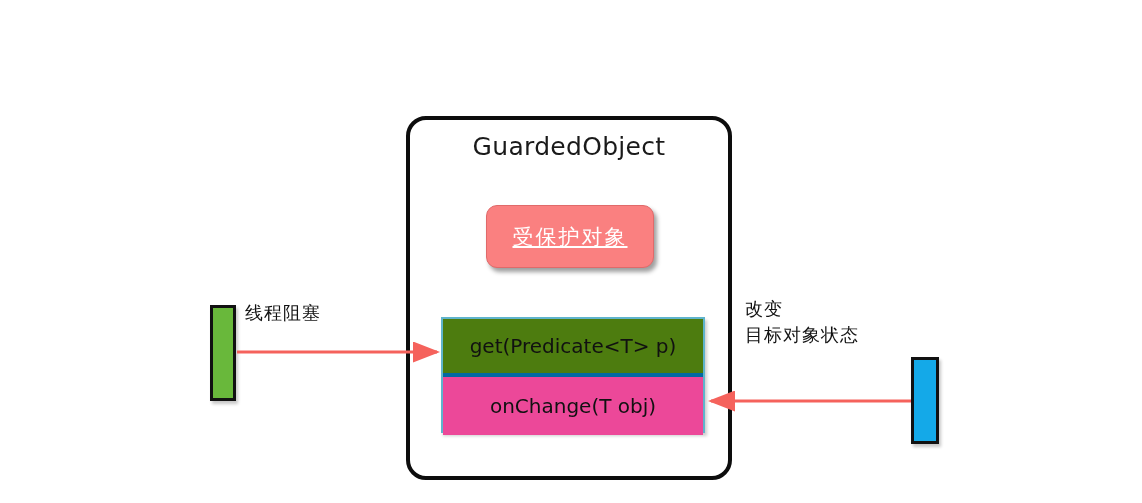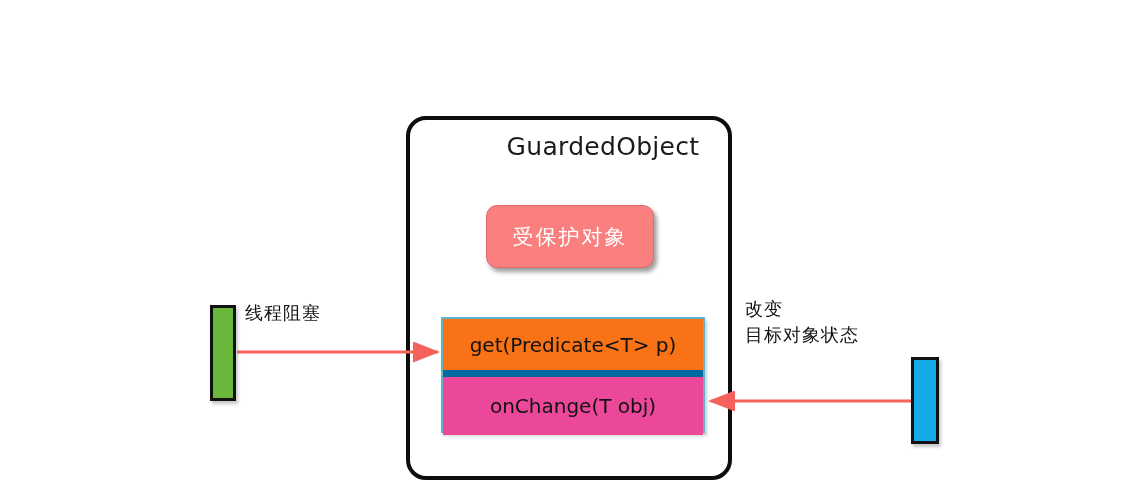--- a/index.html
+++ b/index.html
@@ -34,41 +34,41 @@
   .class-title {
     position: absolute;
     left: 406px;
     top: 132px;
     width: 326px;
     text-align: center;
     font-size: 25px;
     color: #1a1a1a;
     letter-spacing: 0.3px;
     white-space: nowrap;
-    padding-left: 34px;
   }
 
   
   .protected-chip {
     position: absolute;
     left: 486px;
     top: 205px;
     width: 168px;
     height: 63px;
     background: #fa8080;
     border: 1px solid #e06a6a;
     border-radius: 11px;
     box-shadow: 3px 4px 4px rgba(0,0,0,0.38);
     box-sizing: border-box;
     display: flex;
     align-items: center;
     justify-content: center;
     color: #ffffff;
     font-size: 21px;
     letter-spacing: 2px;
+    text-decoration: underline;
   }
 
   
   .method-stack {
     position: absolute;
     left: 441px;
     top: 317px;
     width: 264px;
     height: 116px;
     border: 2px solid #5fb4cc;
@@ -80,22 +80,22 @@
     height: 58px;
     box-sizing: border-box;
     display: flex;
     align-items: center;
     justify-content: center;
     font-size: 20px;
     color: #111111;
     white-space: nowrap;
   }
   .method-row.top {
-    background: #f97316;
-    border-bottom: 7px solid #0369a1;
+    background: #4d7c0f;
+    border-bottom: 4px solid #0369a1;
   }
   .method-row.bottom {
     background: #ec4899;
   }
 
   
   .bar {
     position: absolute;
     border: 3px solid #111111;
     box-sizing: border-box;

